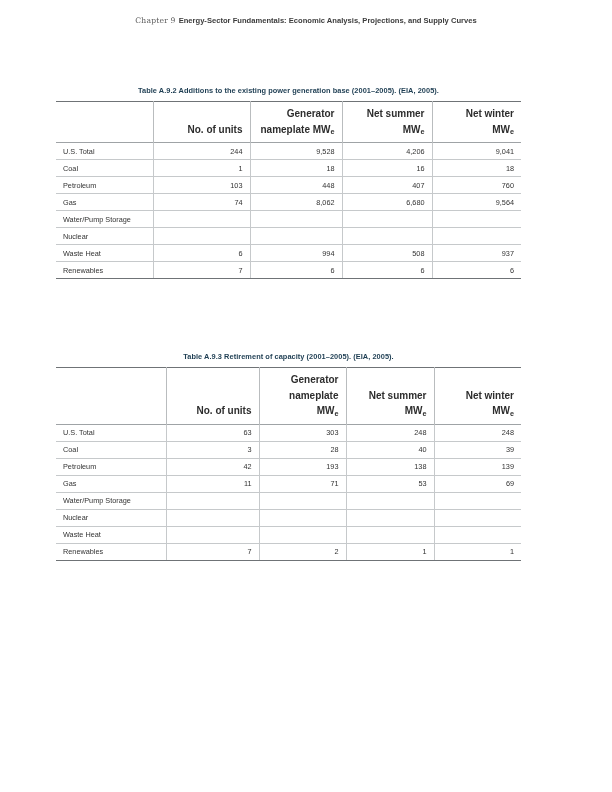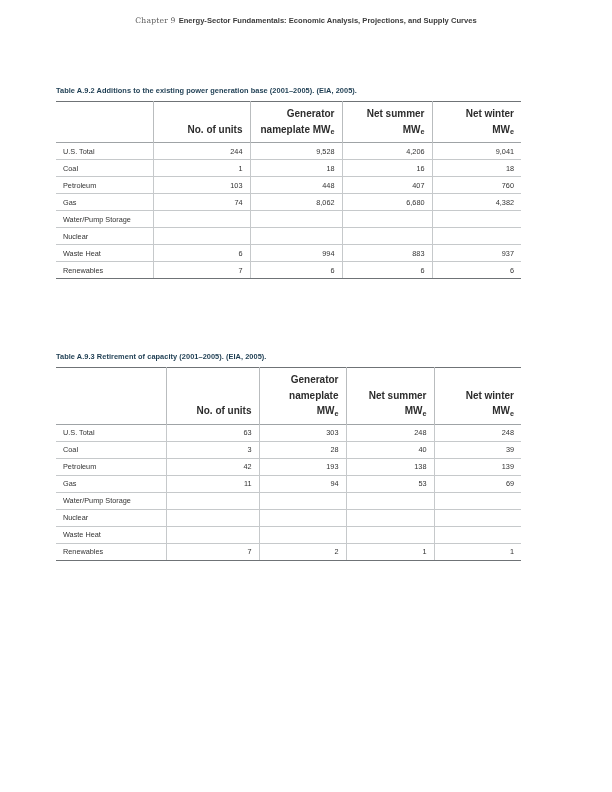--- a/index.html
+++ b/index.html
@@ -55,20 +55,21 @@
   #table-1-block { top: 86px; }
   #table-2-block { top: 352px; }
 
   .tbl-caption {
     font-size: 7.4px;
     font-weight: bold;
     color: #1d3d52;
     margin-bottom: 6px;
     white-space: nowrap;
     letter-spacing: 0.05px;
+    text-align: center;
   }
 
   table.data-table {
     border-collapse: collapse;
     width: 465px;
     table-layout: fixed;
     font-size: 7.3px;
     color: #333333;
   }
 
@@ -185,41 +186,41 @@
             <td>103</td>
             <td>448</td>
             <td>407</td>
             <td class="last">760</td>
           </tr>
           <tr>
             <td class="col-label">Gas</td>
             <td>74</td>
             <td>8,062</td>
             <td>6,680</td>
-            <td class="last">4,382</td>
+            <td class="last">9,564</td>
           </tr>
           <tr>
             <td class="col-label">Water/Pump Storage</td>
             <td></td>
             <td></td>
             <td></td>
             <td class="last"></td>
           </tr>
           <tr>
             <td class="col-label">Nuclear</td>
             <td></td>
             <td></td>
             <td></td>
             <td class="last"></td>
           </tr>
           <tr>
             <td class="col-label">Waste Heat</td>
             <td>6</td>
             <td>994</td>
-            <td>883</td>
+            <td>508</td>
             <td class="last">937</td>
           </tr>
           <tr class="last-row">
             <td class="col-label">Renewables</td>
             <td>7</td>
             <td>6</td>
             <td>6</td>
             <td class="last">6</td>
           </tr>
         </tbody>
@@ -263,21 +264,21 @@
           <tr>
             <td class="col-label">Petroleum</td>
             <td>42</td>
             <td>193</td>
             <td>138</td>
             <td class="last">139</td>
           </tr>
           <tr>
             <td class="col-label">Gas</td>
             <td>11</td>
-            <td>94</td>
+            <td>71</td>
             <td>53</td>
             <td class="last">69</td>
           </tr>
           <tr>
             <td class="col-label">Water/Pump Storage</td>
             <td></td>
             <td></td>
             <td></td>
             <td class="last"></td>
           </tr>

